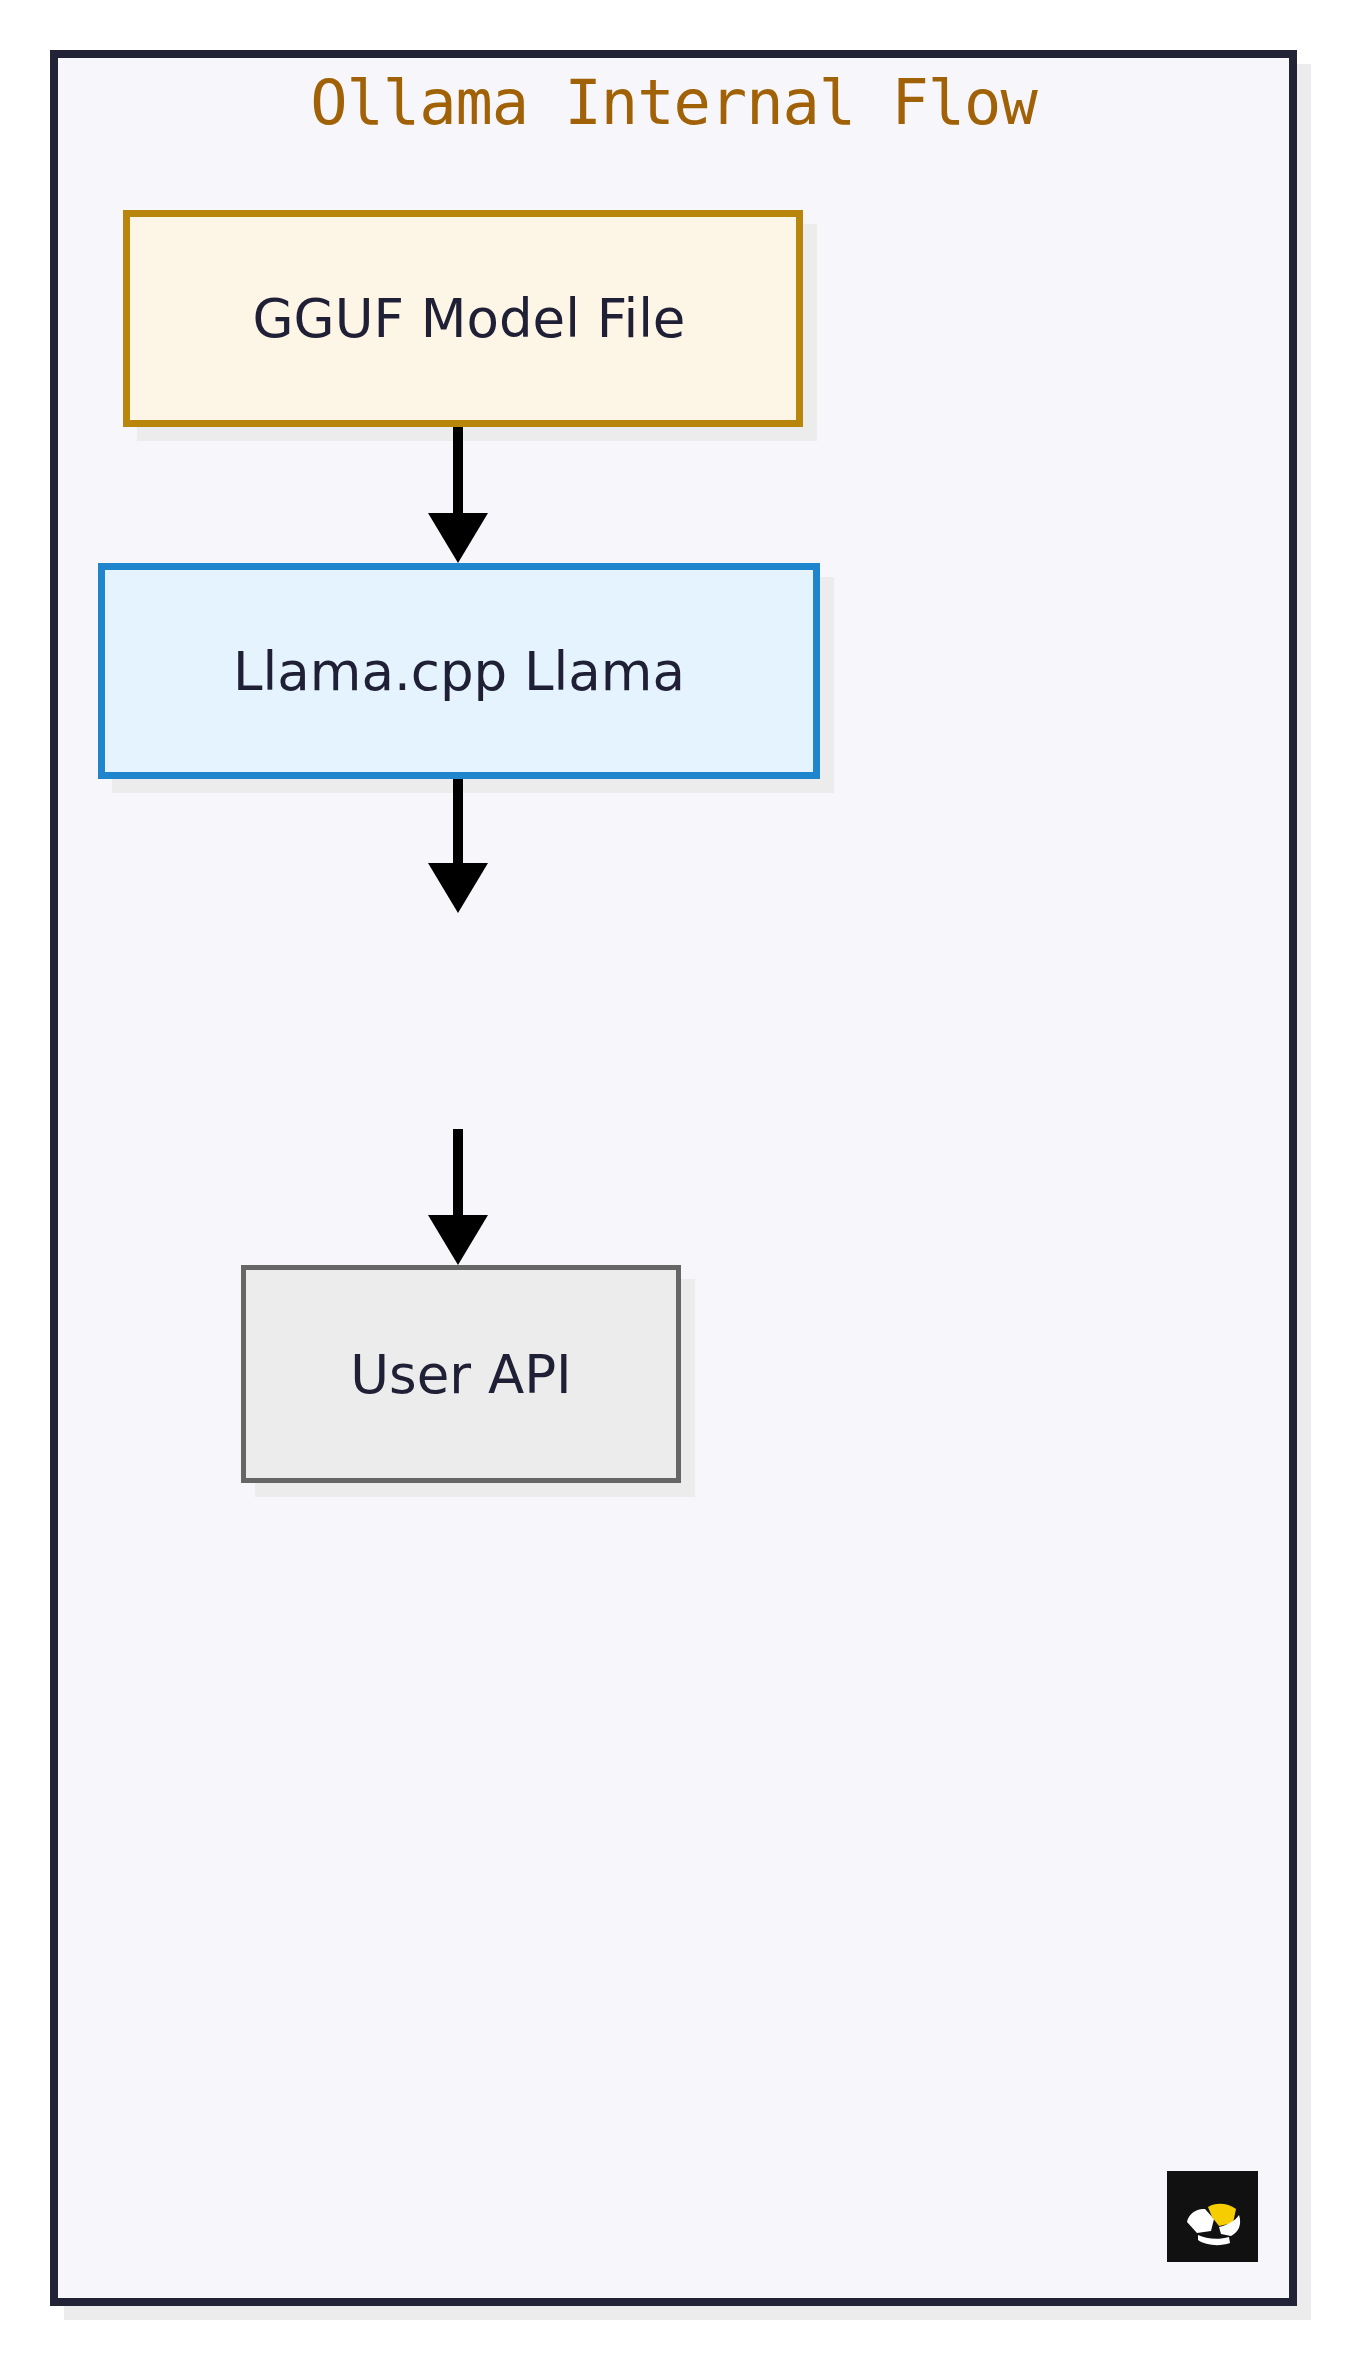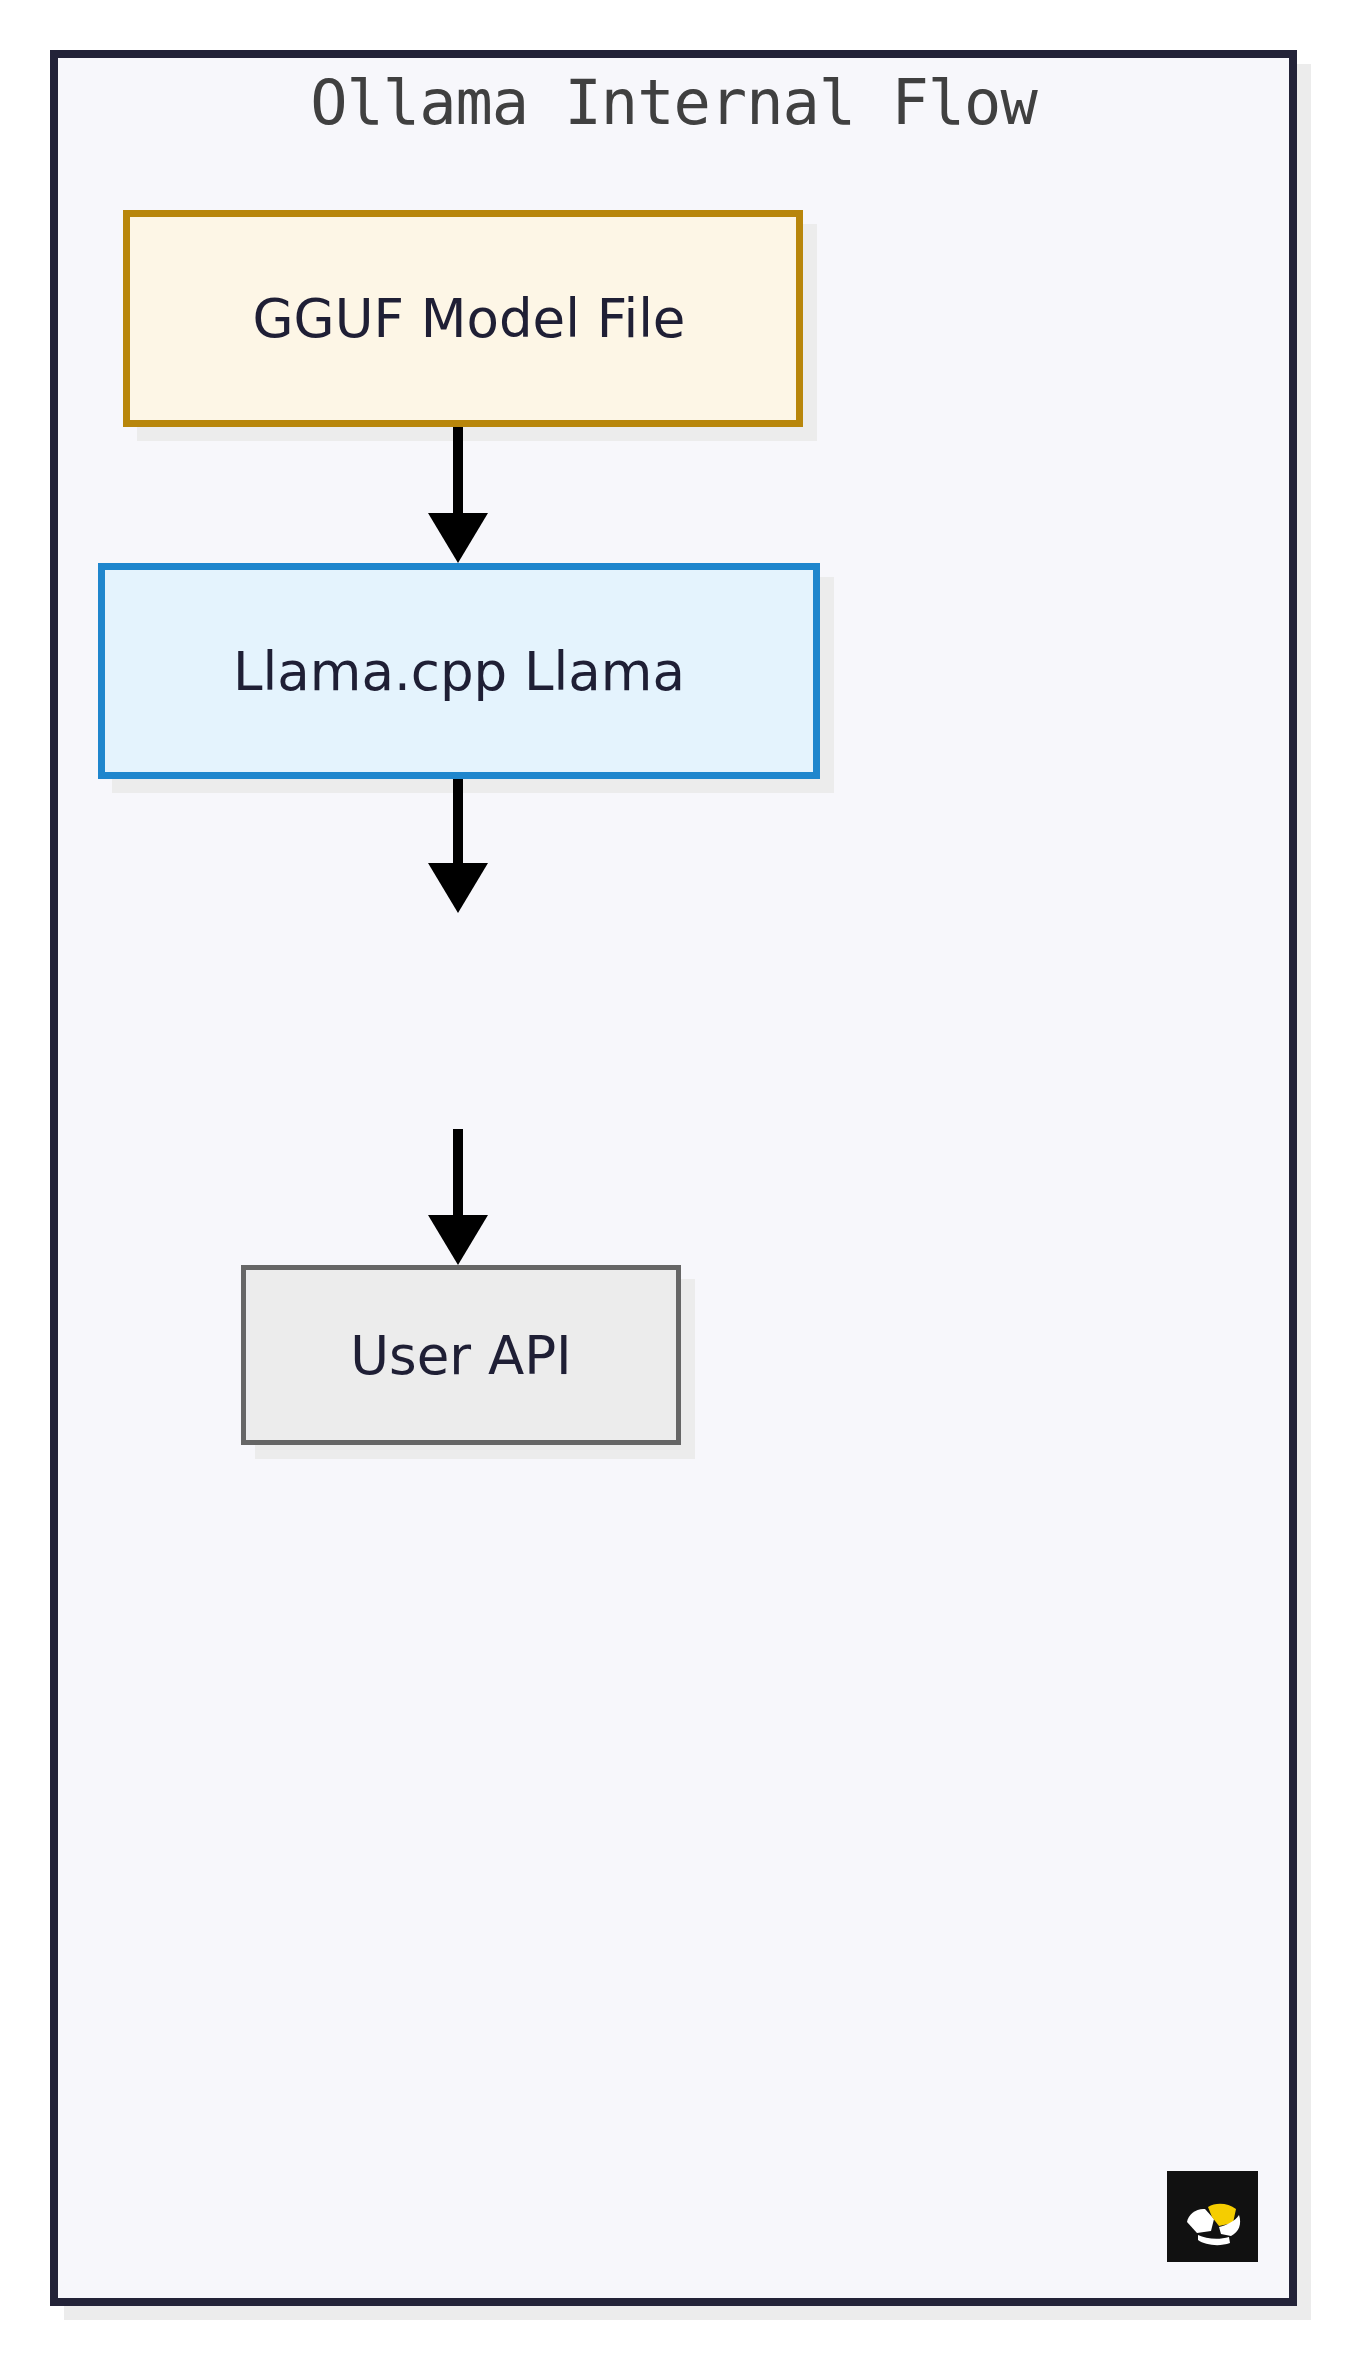--- a/index.html
+++ b/index.html
@@ -30,21 +30,21 @@
   
   #diagram-title {
     position: absolute;
     left: 0;
     right: 0;
     top: 12px;
     text-align: center;
     font-family: "DejaVu Sans Mono", monospace;
     font-size: 62px;
     line-height: 1.05;
-    color: #404040;
+    color: #a16207;
     letter-spacing: -1px;
     white-space: nowrap;
   }
 
   
   .node {
     position: absolute;
     box-sizing: border-box;
     display: flex;
     align-items: center;
@@ -95,21 +95,21 @@
     border: 7px solid #7d9c04;
     box-shadow: 14px 14px 0 0 #ececec;
     font-size: 53px;
   }
 
   
   #node-userapi {
     left: 183px;
     top: 1207px;
     width: 440px;
-    height: 180px;
+    height: 218px;
     background: #ececec;
     border: 5px solid #666666;
     box-shadow: 14px 14px 0 0 #ececec;
     font-size: 53px;
   }
 
   
   .arrow {
     position: absolute;
     width: 0;

